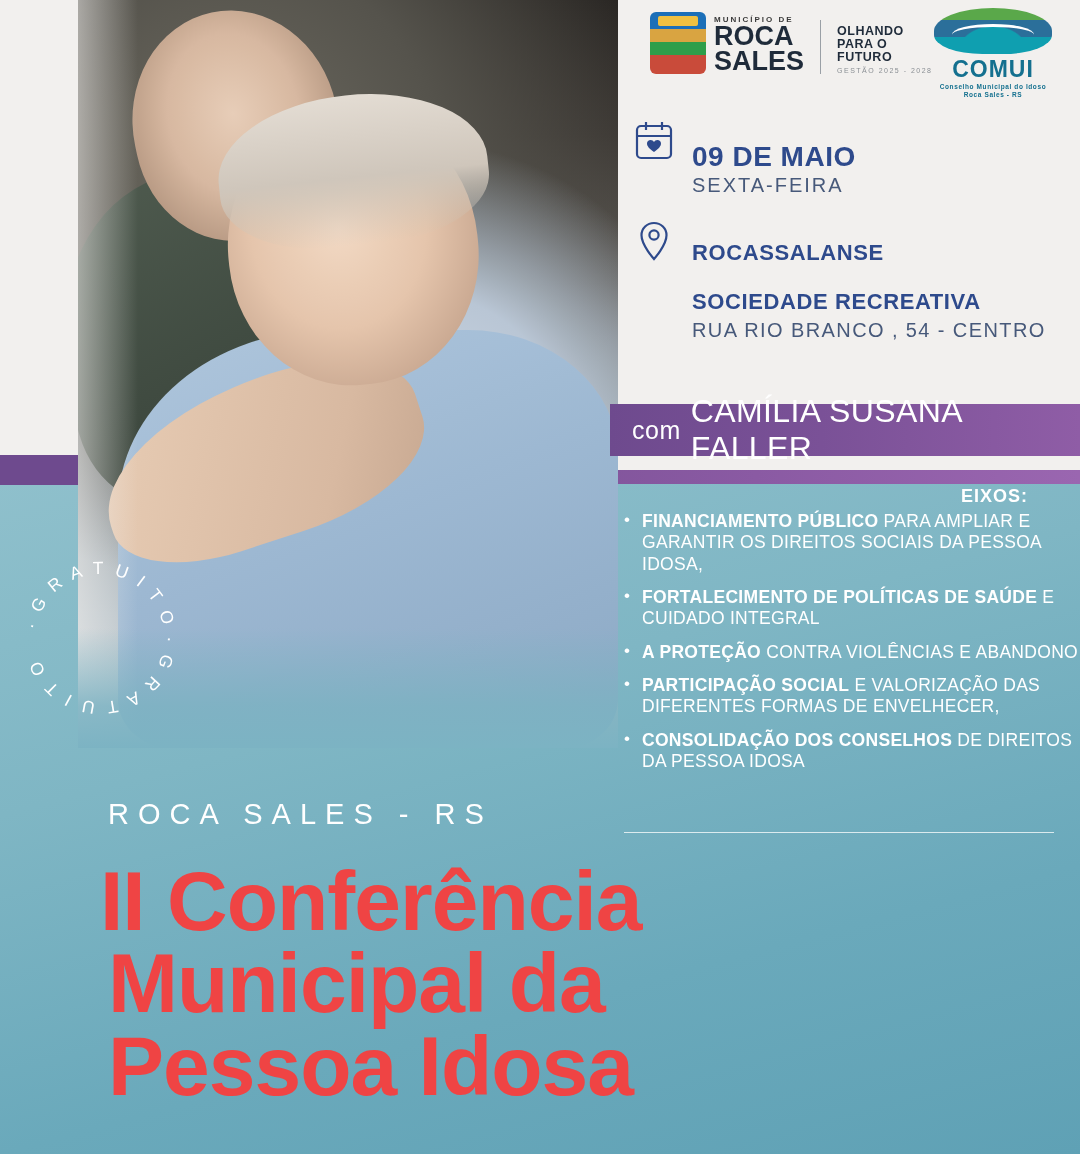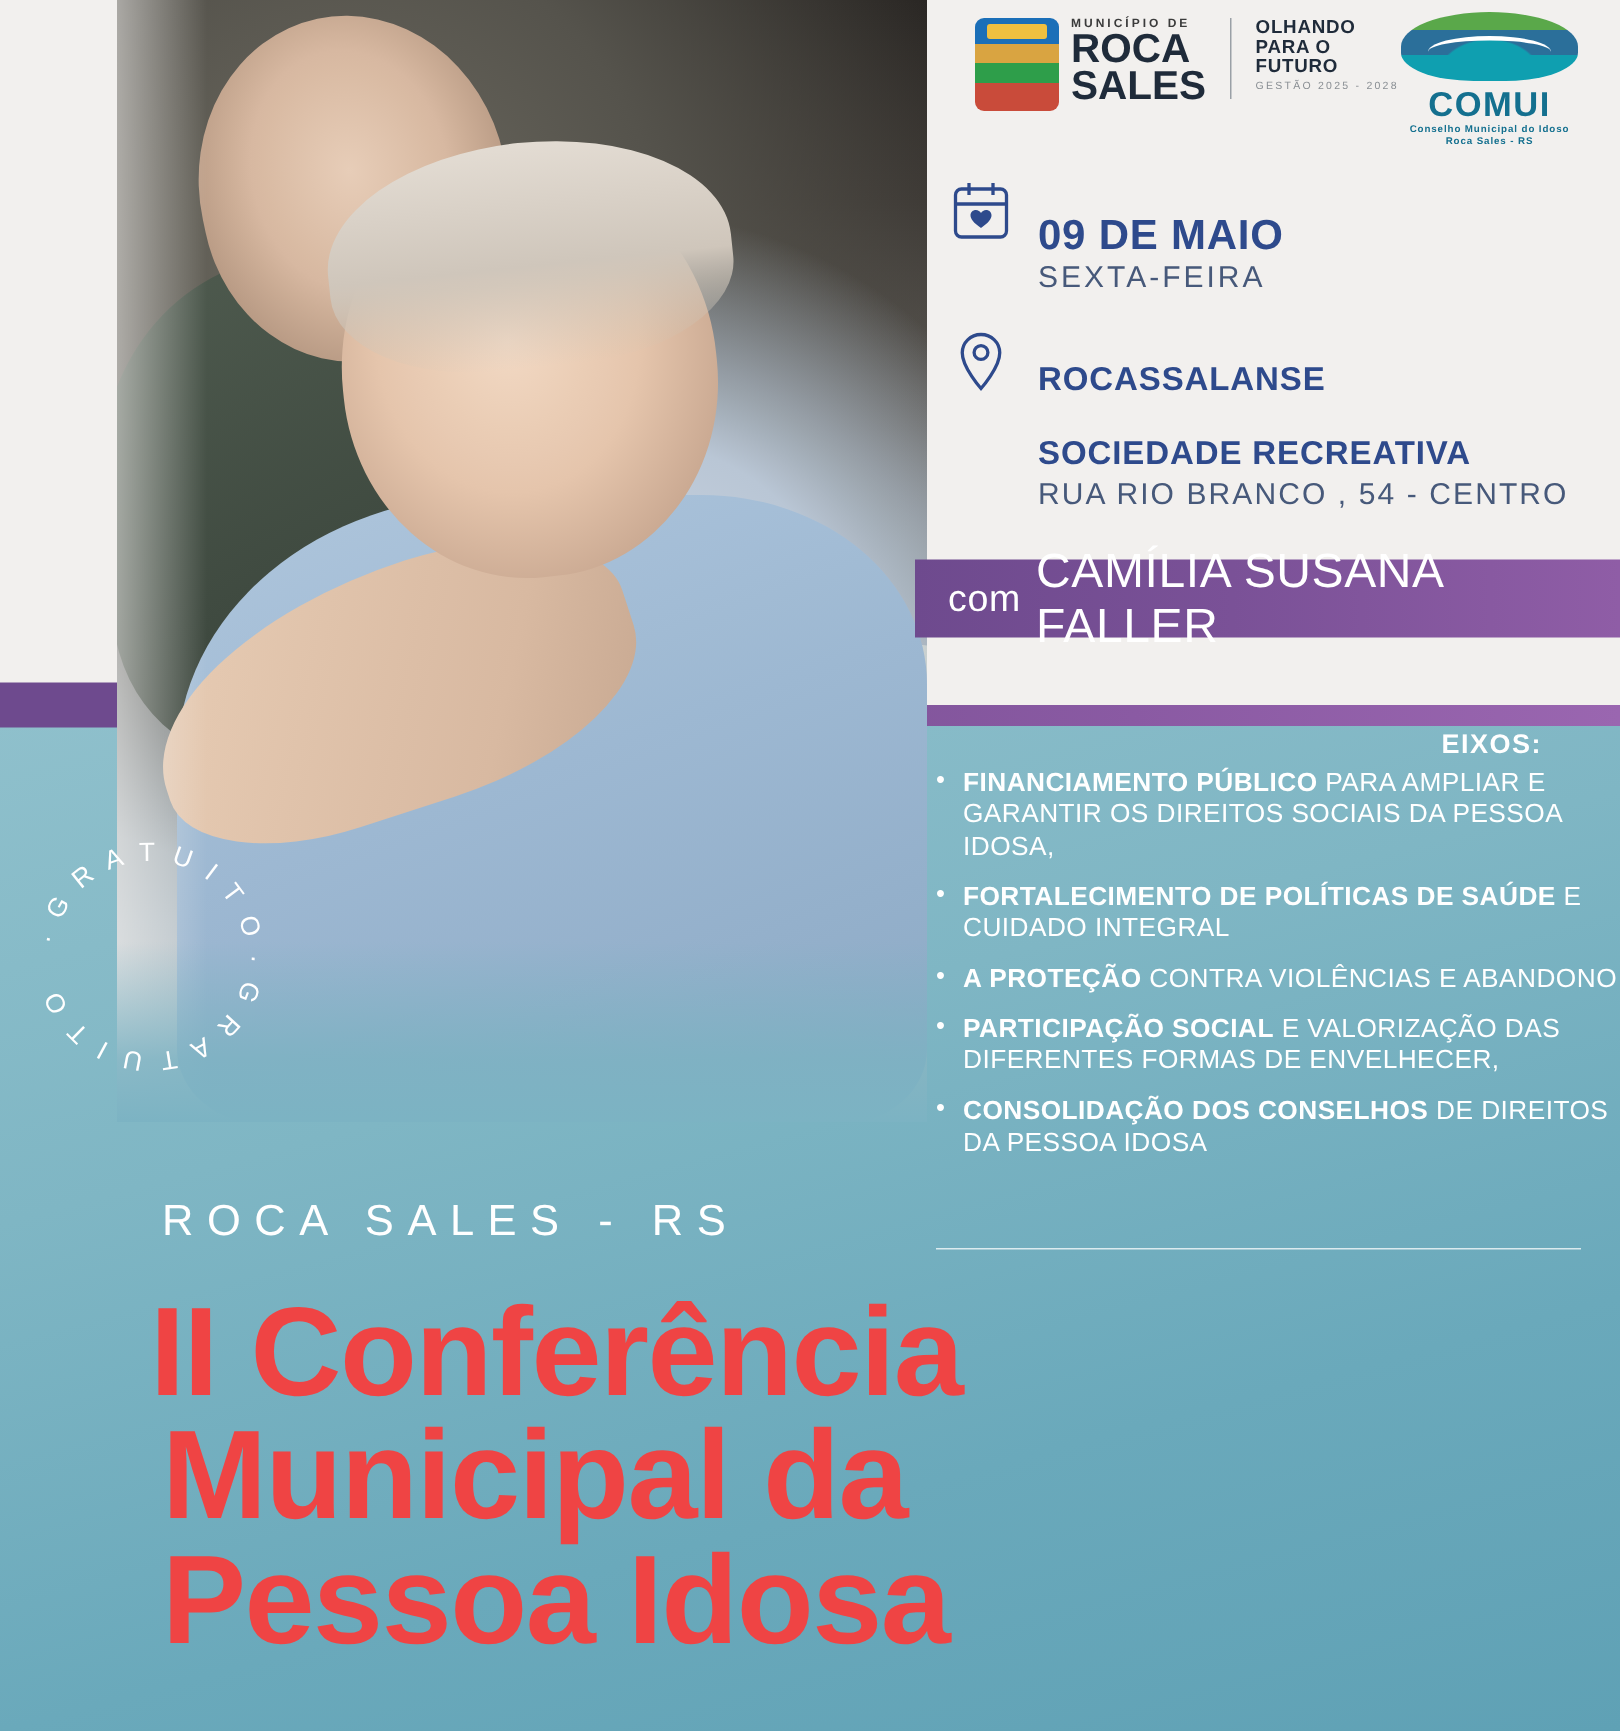--- a/index.html
+++ b/index.html
@@ -91,21 +91,21 @@
   .photo-fade-left {
     position:absolute; left:0; top:0; width:60px; height:100%;
     background:linear-gradient(90deg, rgba(242,240,238,.55) 0%, rgba(242,240,238,0) 100%);
   }
 
   
   .logos {
     position:absolute; left:640px; top:8px; width:430px; height:100px;
   }
   .logo-roca {
-    position:absolute; left:10px; top:4px; display:flex; align-items:flex-start; gap:8px;
+    position:absolute; left:10px; top:4px; display:flex; align-items:flex-end; gap:8px;
   }
   .brasao {
     width:56px; height:62px; border-radius:6px;
     background:linear-gradient(180deg,#1b6fb8 0%, #1b6fb8 28%, #d9a441 28%, #d9a441 48%, #2e9e4a 48%, #2e9e4a 70%, #c94b3a 70%, #c94b3a 100%);
     position:relative; overflow:hidden;
   }
   .brasao:after{
     content:""; position:absolute; left:8px; top:4px; width:40px; height:10px;
     background:#f0c040; border-radius:2px;
   }
@@ -141,21 +141,21 @@
     font-size:28px; font-weight:800; color:#2e4a8c; letter-spacing:.5px; line-height:1.05;margin-top:24px;
   }
   .info-sub {
     font-size:20px; color:#47597a; letter-spacing:2px; margin-top:3px; font-weight:400;
   }
   .info-main.small { font-size:22px; line-height:1.12; letter-spacing:.6px; }
   .info-sub.tiny { font-size:20px; letter-spacing:1.4px; margin-top:4px; }
 
   
   .speaker {
-    position:absolute; left:610px; top:373px; width:470px; height:52px;
+    position:absolute; left:610px; top:404px; width:470px; height:52px;
     background:linear-gradient(90deg,#6e4a8e 0%, #7a5197 45%, #8f5da6 100%);
     display:flex; align-items:center; padding-left:22px; gap:10px;
   }
   .speaker-com { color:#ffffff; font-size:25px; font-weight:400; letter-spacing:.5px; }
   .speaker-name { color:#ffffff; font-size:32px; font-weight:400; letter-spacing:.4px; }
 
   
   .eixos-wrap { position:absolute; left:624px; top:486px; width:456px; color:#ffffff; }
   .eixos-title {
     text-align:right; font-size:18px; font-weight:700; letter-spacing:1px;

